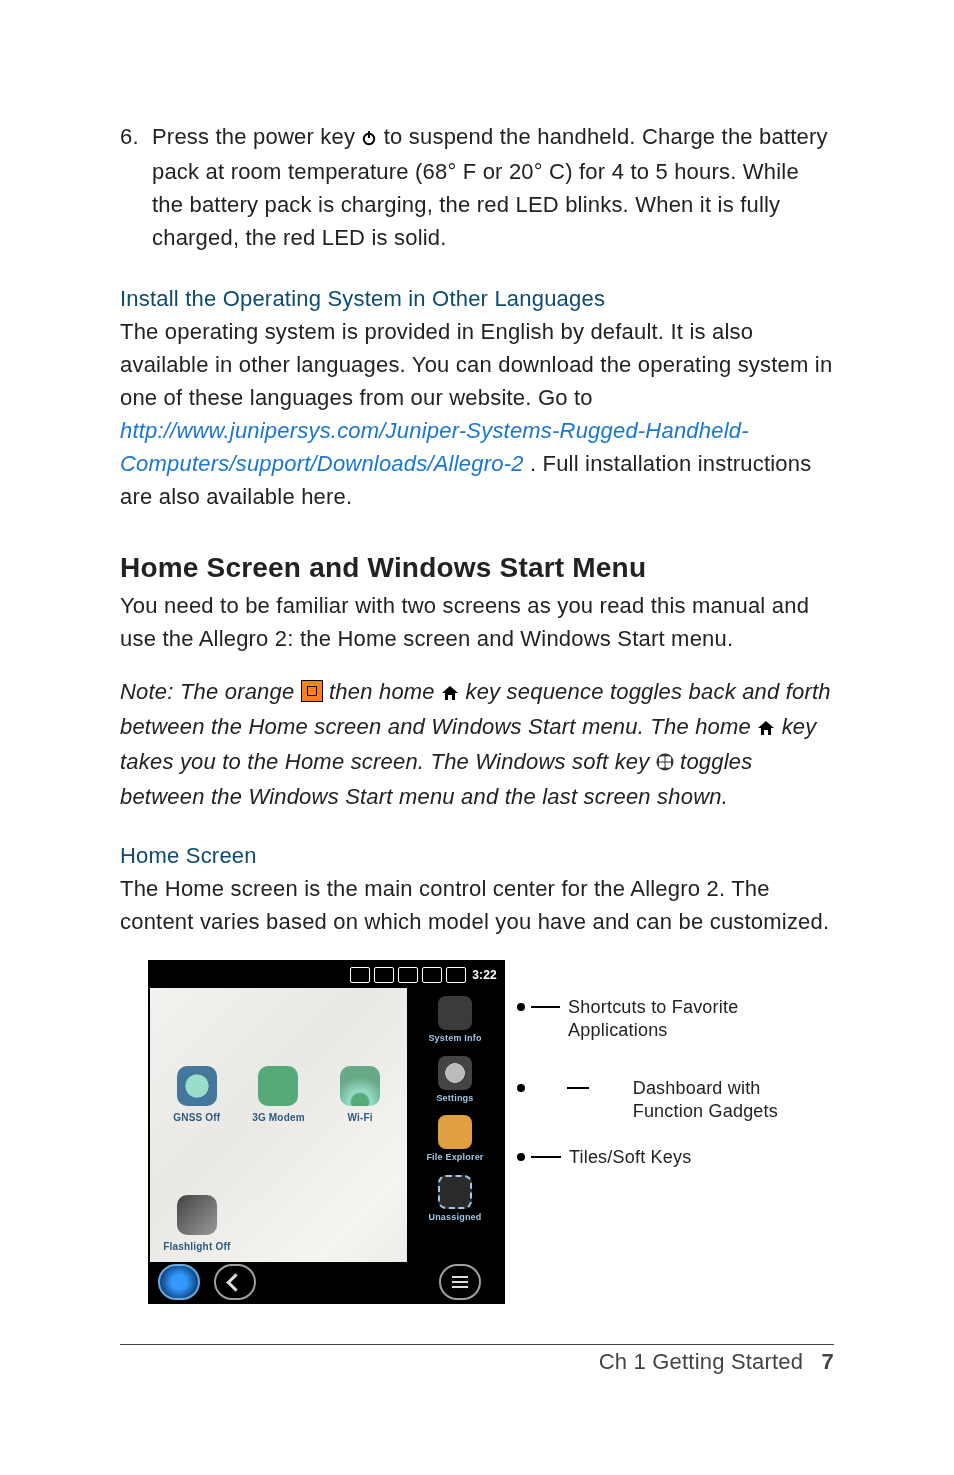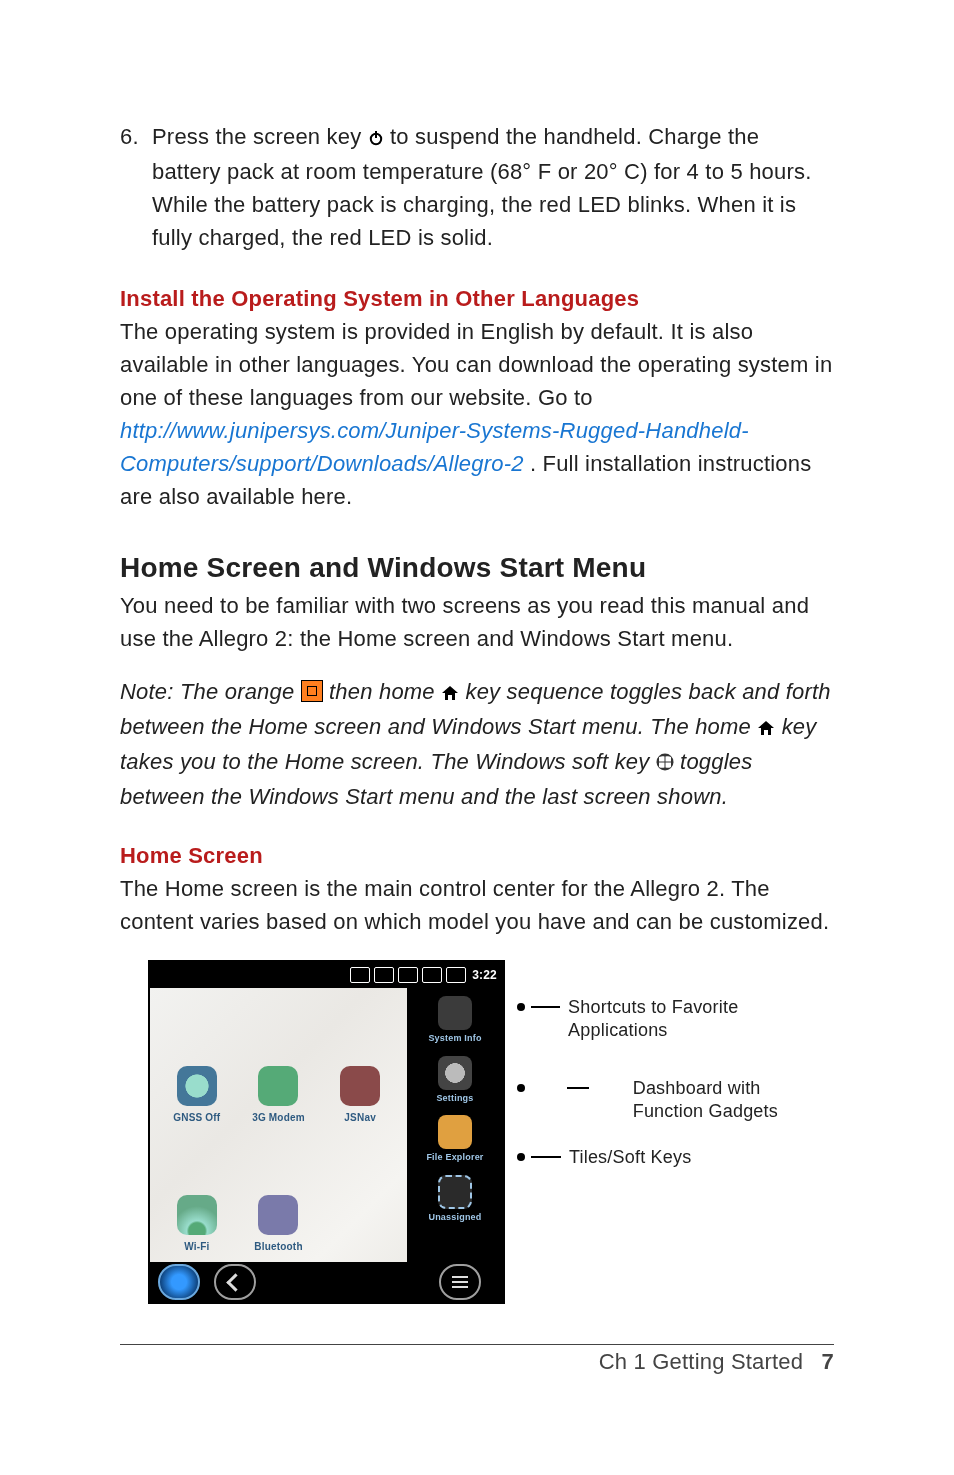--- a/index.html
+++ b/index.html
@@ -11,21 +11,21 @@
     font-family:"Segoe UI", Arial, sans-serif;
     font-size:22px;
     line-height:1.5;
     letter-spacing:0.2px;
     color:#222;
   }
   .num-item{display:flex;}
   .num-item .num{width:32px;flex:0 0 32px;}
   .num-item .txt{flex:1;}
   .power-icon{display:inline-block;vertical-align:-2px;}
-  .h-bold{font-weight:700;color:#b91c1c;margin-top:28px;}
+  .h-bold{font-weight:400;color:#0c4a6e;margin-top:28px;}
   .link{color:#1976d2;font-style:italic;}
   .h2{font-weight:700;font-size:28px;color:#222;margin-top:34px;}
   .italic{font-style:italic;}
   .orange-sq{display:inline-block;width:20px;height:20px;background:#ff7f1f;border:1px solid #000;position:relative;vertical-align:-3px;}
   .orange-sq:after{content:"";position:absolute;left:5px;top:5px;width:8px;height:8px;border:1px solid #000;}
   .home-icon, .win-icon{display:inline-block;vertical-align:-2px;}
   .figure{margin:22px 0 40px 28px;display:flex;align-items:flex-start;}
   .screen{
     width:448px; height:340px; border:2px solid #000; background:#ec4899;
     display:flex; flex-direction:column; position:relative;
@@ -59,21 +59,21 @@
   .lbl-row .lbl-txt{line-height:1.25;}
   .foot-wrap{border-top:1px solid #444;margin-top:0;text-align:right;font-size:22px;color:#444;}
   .foot-wrap .pg{font-weight:700;margin-left:12px;}
 </style>
 </head>
 <body>
 
 <div class="num-item">
   <div class="num">6.</div>
   <div class="txt">
-    <span>Press the screen key </span>
+    <span>Press the power key </span>
     <span class="power-icon">
       <svg width="16" height="16" viewBox="0 0 16 16">
           <circle cx="8" cy="9" r="5.2" fill="none" stroke="#000" stroke-width="2"></circle>
           <rect x="7" y="1" width="2" height="7" fill="#000"></rect>
         </svg>
     </span>
     <span> to suspend the handheld. Charge the battery pack at room temperature (68° F or 20° C) for 4 to 5 hours. While the battery pack is charging, the red LED blinks. When it is fully charged, the red LED is solid.</span>
   </div>
 </div>
 
@@ -129,30 +129,26 @@
       <div class="grid-area">
         <div class="gadget">
             <div class="g-ic" style="background:radial-gradient(circle,#9dc 40%,#479 42%);"></div>
             <span>GNSS Off</span>
           </div>
         <div class="gadget">
             <div class="g-ic" style="background:#5a7;"></div>
             <span>3G Modem</span>
           </div>
         <div class="gadget">
-            <div class="g-ic" style="background:#8a4a4a;"></div>
-            <span>JSNav</span>
-          </div>
-        <div class="gadget">
             <div class="g-ic" style="background:radial-gradient(circle at 50% 90%,#5a7 20%,#9dc 25%,transparent 60%),#6a8;"></div>
             <span>Wi-Fi</span>
           </div>
         <div class="gadget">
-            <div class="g-ic" style="background:#7a7aaa;"></div>
-            <span>Bluetooth</span>
+            <div class="g-ic" style="background:linear-gradient(135deg,#444,#999);"></div>
+            <span>Flashlight Off</span>
           </div>
       </div>
       <div class="right-col">
         <div class="sc-item">
             <div class="sc-ic"></div>
             <span>System Info</span>
           </div>
         <div class="sc-item">
             <div class="sc-ic gear"></div>
             <span>Settings</span>

